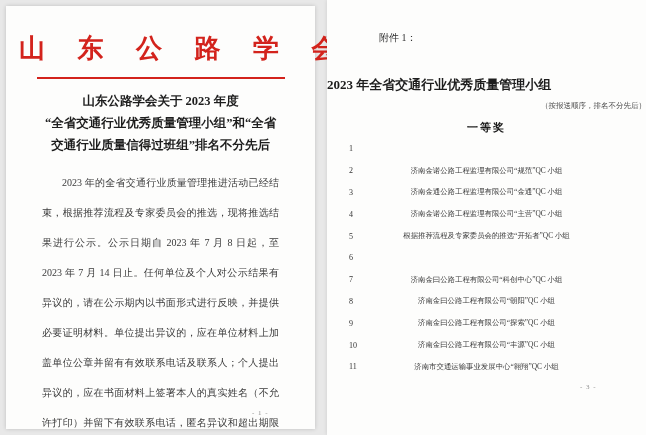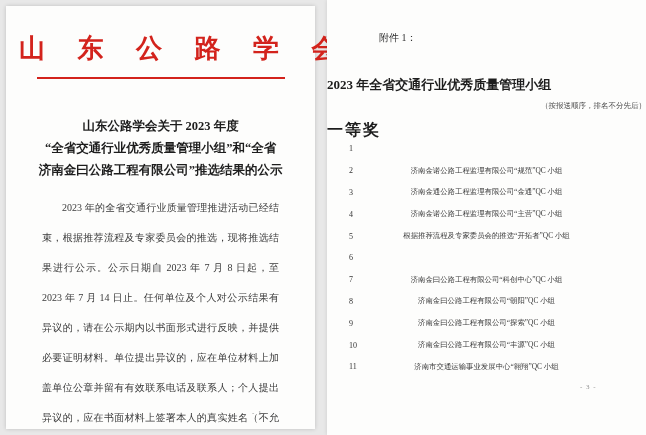--- a/index.html
+++ b/index.html
@@ -14,57 +14,57 @@
   .page-right{left:327px;top:0;width:319px;height:435px;box-shadow:0 0 4px rgba(0,0,0,.12);}
 
   
   .letterhead{
     margin-top:25px;text-align:center;font-weight:bold;
     font-size:26px;letter-spacing:13px;text-indent:13px;
     color:#d3231c;white-space:nowrap;
   }
   .red-rule{width:248px;height:2px;margin:11px auto 0;background:#d3231c;}
   .doc-title{
-    margin:37px 18px 0;text-align:center;font-weight:bold;
+    margin:12px 18px 0;text-align:center;font-weight:bold;
     font-size:12.5px;line-height:1.75;color:#1d1d1d;
   }
   .doc-body{
     margin:11px 36px 0;font-size:10px;line-height:30px;
     text-align:justify;text-indent:2em;color:#3a3a3a;
   }
   .pageno{position:absolute;font-size:7px;color:#909090;letter-spacing:1px;}
   .pageno-left{left:246px;bottom:12px;}
   .pageno-right{left:253px;top:383px;}
 
   
   .att1-label{position:absolute;left:44px;top:31px;font-size:10px;color:#333;padding-left:8px;}
   .r-title{position:absolute;top:76px;left:0;width:100%;
     font-weight:bold;font-size:13px;color:#1d1d1d;}
   .r-subtitle{position:absolute;top:101px;left:0;width:100%;text-align:right;
     font-size:7.5px;color:#4a4a4a;}
-  .r-award{position:absolute;top:120px;left:0;width:100%;
-    font-weight:bold;font-size:16px;letter-spacing:2px;color:#1d1d1d;}
+  .r-award{position:absolute;top:120px;left:0;width:100%;text-align:center;
+    font-weight:bold;font-size:11px;letter-spacing:2px;color:#1d1d1d;}
   .entries{position:absolute;top:138px;left:0;right:0;list-style:none;margin:0;padding:0;}
   .entry{
     position:relative;height:21.8px;display:flex;align-items:center;justify-content:center;
     padding:0 14px;
   }
   .entry .num{position:absolute;left:22px;font-size:8px;color:#333;}
   .entry .txt{font-size:7.4px;color:#3a3a3a;white-space:nowrap;overflow:hidden;max-width:270px;}
 </style>
 </head>
 <body>
 
 <div class="page page-left">
   <div class="letterhead">山 东 公 路 学 会</div>
   <div class="red-rule"></div>
   <div class="doc-title">
     <div>山东公路学会关于 2023 年度</div>
     <div>“全省交通行业优秀质量管理小组”和“全省</div>
-    <div>济南金曰公路工程有限公司”推选结果的公示</div>
+    <div>交通行业质量信得过班组”排名不分先后</div>
   </div>
   <div class="doc-body">2023 年的全省交通行业质量管理推进活动已经结束，根据推荐流程及专家委员会的推选，现将推选结果进行公示。公示日期自 2023 年 7 月 8 日起，至 2023 年 7 月 14 日止。任何单位及个人对公示结果有异议的，请在公示期内以书面形式进行反映，并提供必要证明材料。单位提出异议的，应在单位材料上加盖单位公章并留有有效联系电话及联系人；个人提出异议的，应在书面材料上签署本人的真实姓名（不允许打印）并留下有效联系电话，匿名异议和超出期限的不予受理。　联系电话：0531-85693123　联系邮箱：SDGLXH1981@163.COM　地址：济南市市中区舜耕路 17 号 84 号楼 4 楼山东公路学会　秘书处</div>
 
   <div class="pageno pageno-left">- 1 -</div>
 </div>
 
 <div class="page page-right">
   <div class="att1-label">附件 1：</div>
   <div class="r-title">2023 年全省交通行业优秀质量管理小组</div>
   <div class="r-subtitle">（按报送顺序，排名不分先后）</div>

